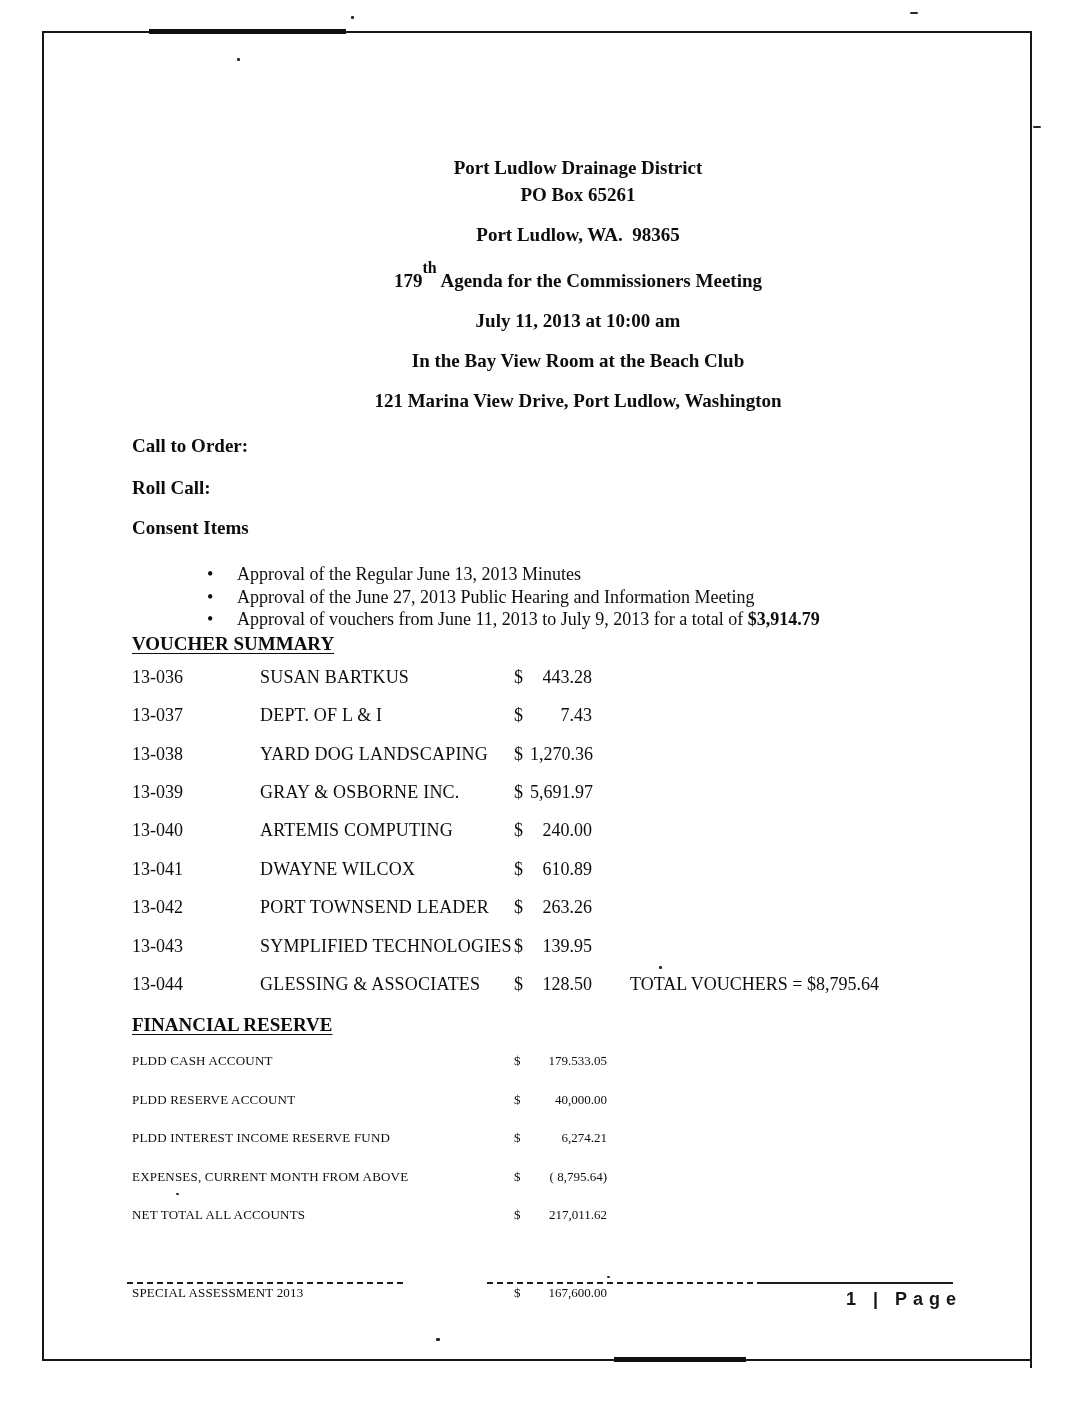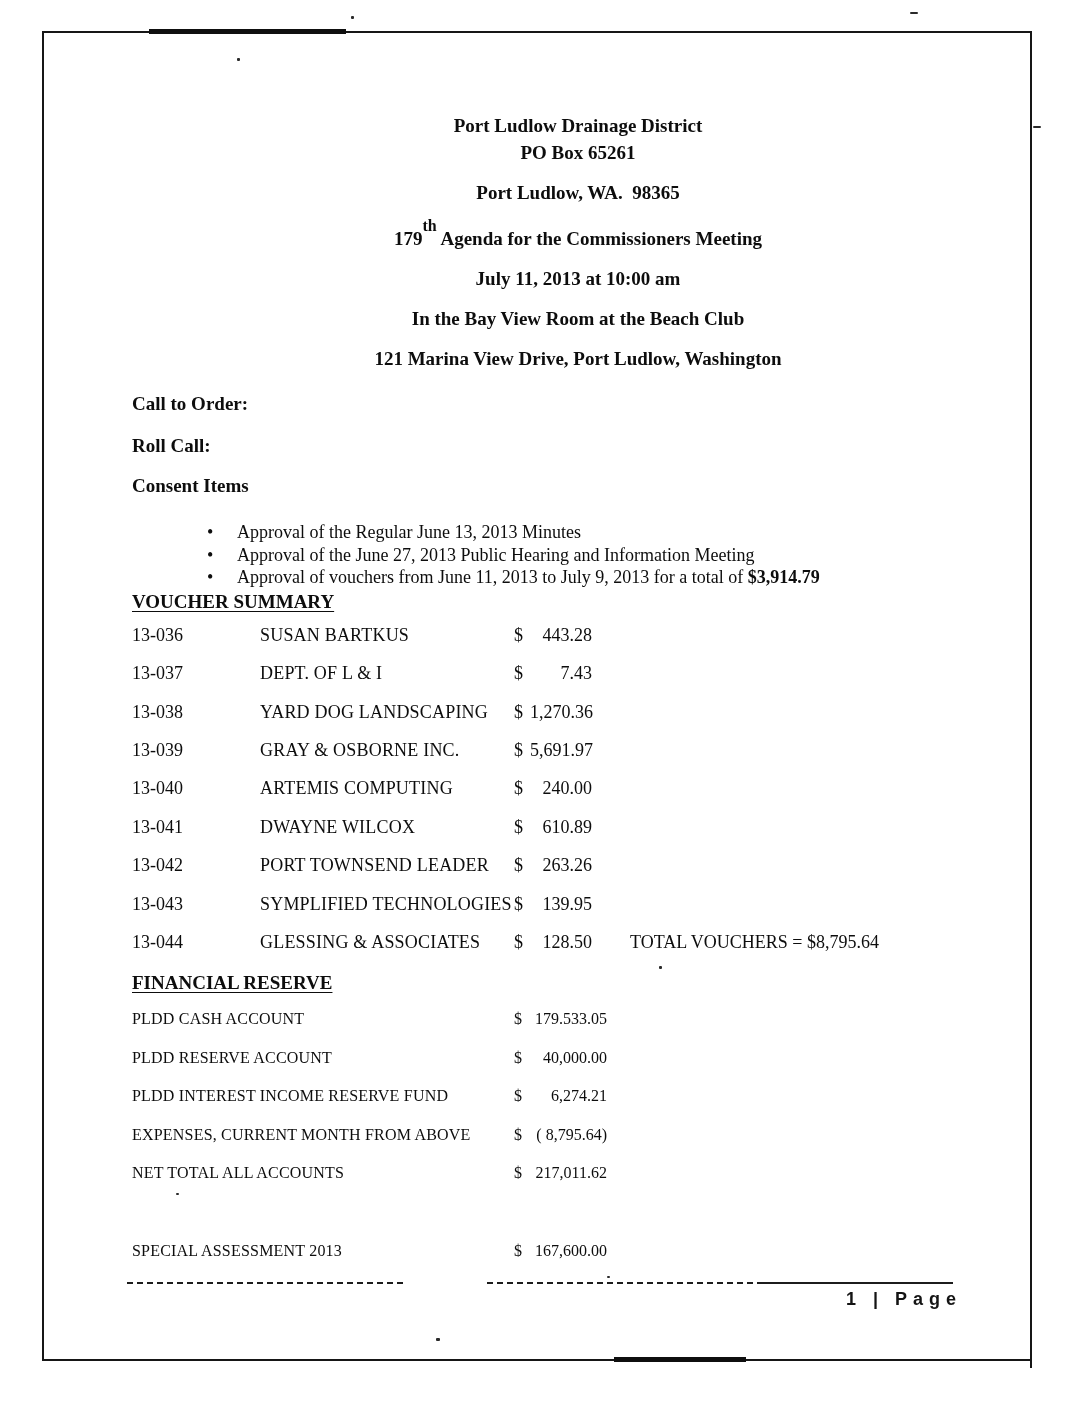--- a/index.html
+++ b/index.html
@@ -11,21 +11,21 @@
   .frame{
     position:absolute;left:42px;top:31px;width:986px;height:1326px;
     border:2px solid #161616;background:#fff;
   }
   .thick-top{position:absolute;left:105px;top:-4px;width:197px;height:5px;background:#0f0f0f;}
   .thick-bottom{position:absolute;left:570px;bottom:-3px;width:132px;height:5px;background:#0f0f0f;}
   .corner-tail{position:absolute;right:-2px;bottom:-9px;width:2px;height:9px;background:#161616;}
 
   .content{position:absolute;left:88px;top:0;width:892px;}
 
-  .doc-header{padding-top:79px;text-align:center;}
+  .doc-header{padding-top:79px;text-align:center;margin-top:42px;}
   .h-line{font-size:19px;font-weight:bold;line-height:27px;white-space:pre;}
   .h-line.spaced{margin-top:13px;}
   .h-line sup{font-size:16px;position:relative;top:-7px;font-weight:bold;}
 
   .sec-heading{font-size:19px;font-weight:bold;line-height:27px;}
   .mt-call{margin-top:18px;}
   .mt-roll{margin-top:15px;}
   .mt-consent{margin-top:13px;}
 
   .bullets{margin-top:22px;padding-left:75px;}
@@ -39,21 +39,21 @@
 
   .v-table{margin-top:9px;}
   .v-row{display:flex;height:38.4px;font-size:18px;line-height:22px;align-items:flex-start;}
   .v-id{width:128px;}
   .v-payee{width:254px;letter-spacing:0.2px;}
   .v-cur{width:16px;}
   .v-amt{width:62px;text-align:right;white-space:pre;}
   .v-note{margin-left:38px;}
 
   .f-table{margin-top:12px;}
-  .f-row{display:flex;height:38.4px;font-size:16px;line-height:22px;align-items:flex-start;}
+  .f-row{display:flex;height:38.4px;font-size:13px;line-height:22px;align-items:flex-start;}
   .f-label{width:382px;letter-spacing:0.2px;}
   .f-cur{width:16px;}
   .f-amt{width:77px;text-align:right;white-space:pre;}
   .f-special{margin-top:40px;height:26px;}
 
   .footer-line{position:absolute;border-top:2px dashed #1c1c1c;}
   .fl-left{left:83px;top:1249px;width:276px;}
   .fl-right{left:443px;top:1249px;width:466px;}
   .fl-solid{position:absolute;left:716px;top:1249px;width:193px;height:2px;background:#1c1c1c;}
   .page-label{

